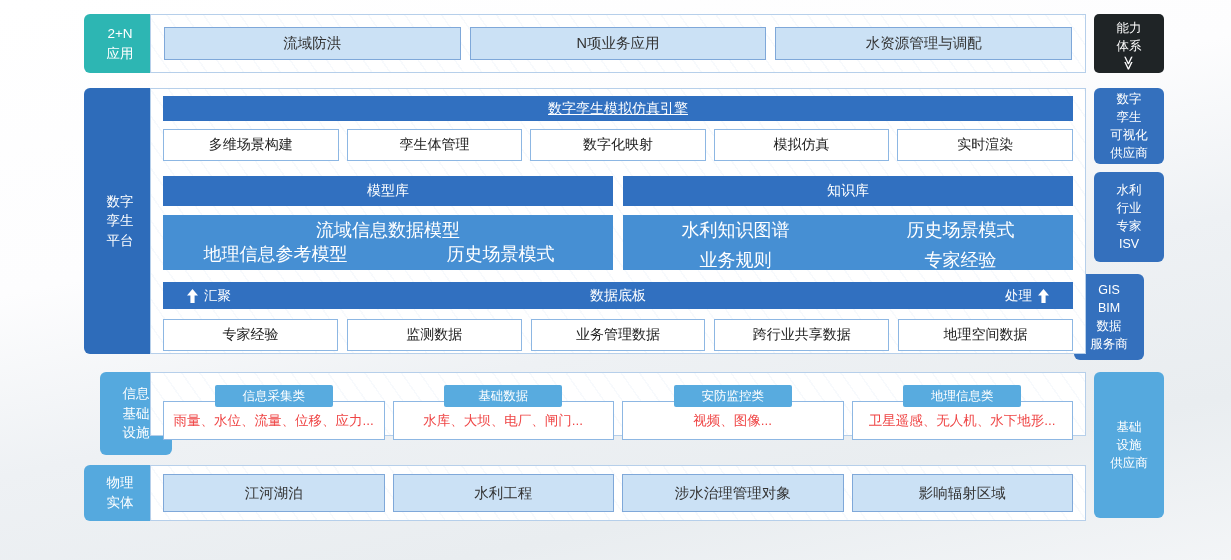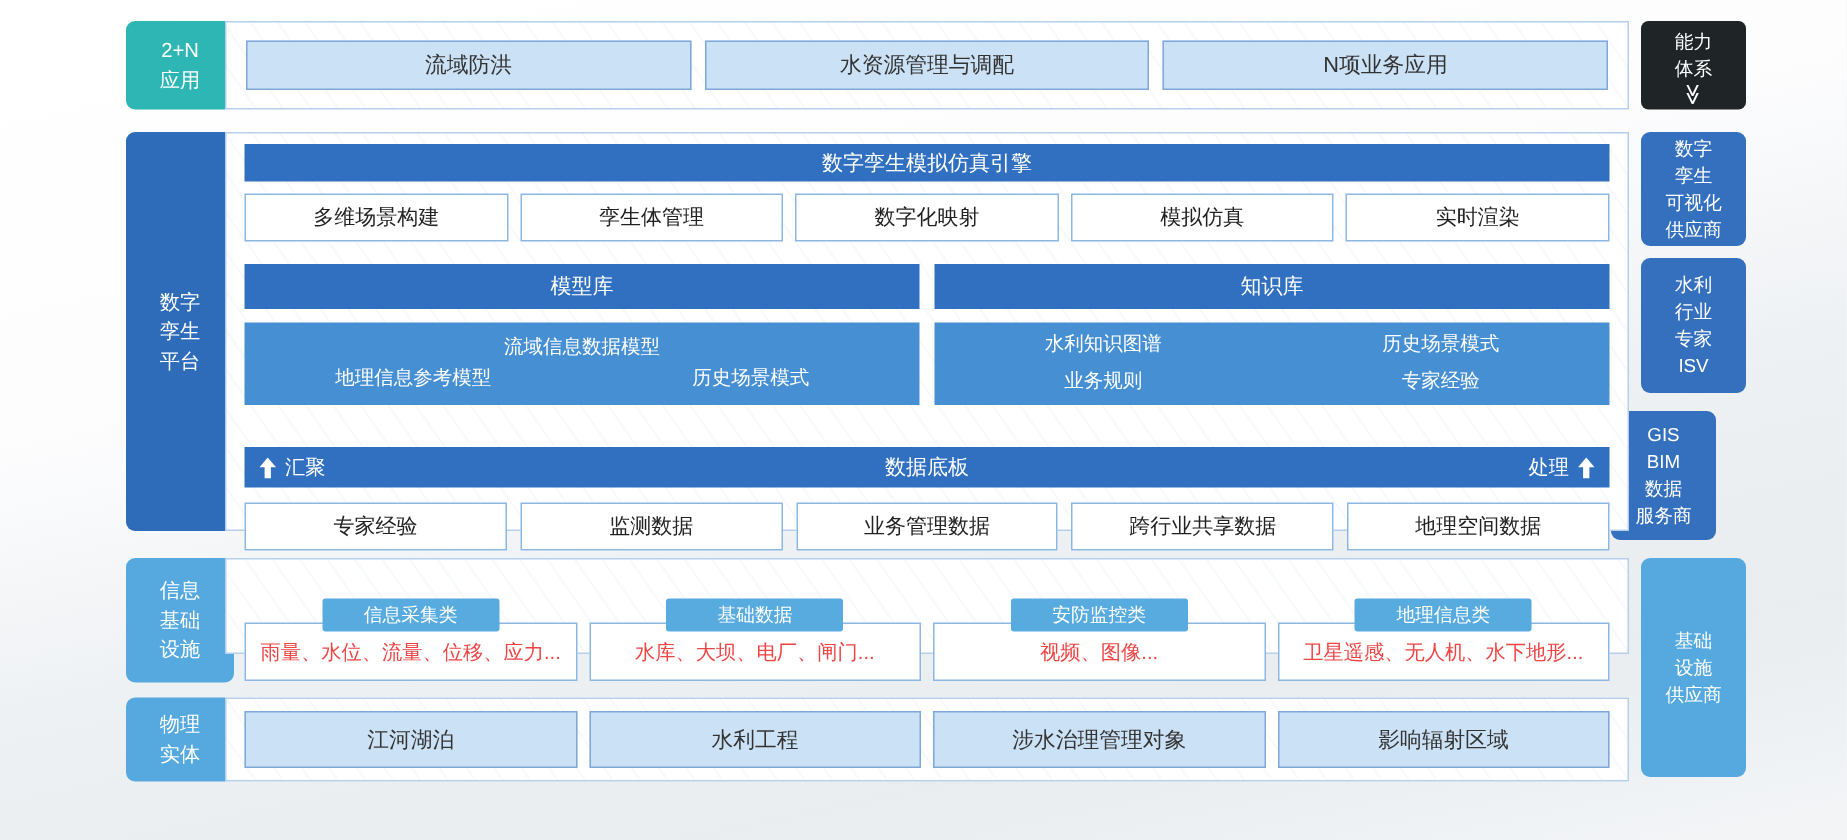--- a/index.html
+++ b/index.html
@@ -13,21 +13,21 @@
     background: linear-gradient(168deg, #ffffff 0%, #fdfdfe 36%, #eef1f4 58%, #e9edf0 80%, #f3f5f7 100%);
   }
   
   .rail-label {
     position: absolute; width: 72px; border-radius: 6px; color: #fff;
     display: flex; flex-direction: column; align-items: center; justify-content: center;
     text-align: center; font-size: 13.5px; line-height: 1.45; white-space: pre-line;
   }
   .l-apps      { left: 84px; top: 14px;  height: 59px;  background: #2db6b3; }
   .l-platform  { left: 84px; top: 88px;  height: 266px; background: #2e6cba; }
-  .l-infra     { left: 84px; top: 372px; height: 83px;  background: #55a9de; }
+  .l-infra     { left: 100px; top: 372px; height: 83px;  background: #55a9de; }
   .l-physical  { left: 84px; top: 465px; height: 56px;  background: #55a9de; }
   .r-capability{ left: 1094px; top: 14px;  height: 59px;  width: 70px; background: #1f2426; font-size: 12.5px; border-radius: 5px; }
   .r-p0        { left: 1094px; top: 88px;  height: 76px;  width: 70px; background: #3470bd; font-size: 12.5px; }
   .r-p1        { left: 1094px; top: 172px; height: 90px;  width: 70px; background: #3470bd; font-size: 12.5px; }
   .r-p2        { left: 1074px; top: 274px; height: 86px;  width: 70px; background: #3470bd; font-size: 12.5px; }
   .r-p3        { left: 1094px; top: 372px; height: 146px; width: 70px; background: #55a9de; font-size: 12.5px; }
   .chevron-down { display: inline-block; transform: rotate(90deg); font-size: 14px; line-height: 10px; margin-top: 3px; }
   
   .panel {
     position: absolute; left: 150px; width: 936px;
@@ -37,43 +37,43 @@
       #ffffff;
     justify-content: flex-end;
   }
   .p-apps { top: 14px; height: 59px; display: flex; gap: 9px; padding: 12px 13px; }
   .fill-item {
     flex: 1; background: #cbe1f5; border: 1px solid #7fa8d9; color: #333;
     display: flex; align-items: center; justify-content: center; font-size: 14.5px;
   }
   .p-platform { top: 88px; height: 266px; padding: 7px 12px; }
   .bar { background: #3170c0; color: #fff; display: flex; align-items: center; justify-content: center; font-size: 14px; }
-  .engine-bar { height: 25px; }
+  .engine-bar { height: 25px; text-decoration: underline; }
   .modules-row { display: flex; gap: 8px; margin-top: 8px; }
   .module-box {
     flex: 1; height: 32px; background: #fff; border: 1px solid #8db7e3; color: #222;
     display: flex; align-items: center; justify-content: center; font-size: 14px;
   }
   .libs-row { display: grid; grid-template-columns: 1fr 1fr; gap: 10px; margin-top: 15px; }
   .lib-header { height: 30px; }
-  .lib-content { margin-top: 9px; height: 55px; background: #468fd3; color: #fff; font-size: 13px; }
+  .lib-content { margin-top: 9px; height: 55px; background: #468fd3; color: #fff; font-size: 18px; }
   .model-content { display: flex; flex-direction: column; justify-content: space-evenly; padding: 3px 0 5px; }
   .model-featured { text-align: center; }
   .grid2 { display: grid; grid-template-columns: 1fr 1fr; text-align: center; }
   .knowledge-grid {
     display: grid; grid-template-columns: 1fr 1fr; align-content: space-evenly;
     text-align: center; height: 55px; padding: 3px 0 5px; row-gap: 6px;
   }
-  .data-bar { margin-top: 28px; height: 27px; padding: 0 10px; font-size: 13.5px; }
+  .data-bar { margin-top: 12px; height: 27px; padding: 0 24px; font-size: 13.5px; }
   .data-bar .side { display: flex; align-items: center; gap: 6px; width: 72px; }
   .data-bar .side.right { justify-content: flex-end; }
   .data-bar .bar-title { flex: 1; text-align: center; font-size: 14px; }
   .data-row { display: flex; gap: 9px; margin-top: 10px; }
   .data-row .module-box { height: 32px; }
-  .p-infra { top: 372px; height: 64px; padding: 16px 12px; }
+  .p-infra { top: 372px; height: 64px; padding: 2px 12px; }
   .infra-row { display: flex; gap: 8px; height: 100%; }
   .infra-group { flex: 1; position: relative; }
   .infra-tag {
     position: absolute; top: 10px; left: 50%; transform: translateX(-50%);
     min-width: 118px; height: 22px; padding: 0 14px; z-index: 2;
     background: #58abdf; color: #fff; font-size: 12.5px; border-radius: 2px;
     display: flex; align-items: center; justify-content: center; white-space: nowrap;
   }
   .infra-box {
     position: absolute; top: 26px; left: 0; right: 0; height: 39px;
@@ -115,22 +115,22 @@
   <div class="rail-label r-p2">GIS
 BIM
 数据
 服务商</div>
   <div class="rail-label r-p3">基础
 设施
 供应商</div>
 
   <div class="panel p-apps">
     <div class="fill-item">流域防洪</div>
+    <div class="fill-item">N项业务应用</div>
     <div class="fill-item">水资源管理与调配</div>
-    <div class="fill-item">N项业务应用</div>
   </div>
 
   <div class="panel p-platform">
     <div class="bar engine-bar">数字孪生模拟仿真引擎</div>
     <div class="modules-row">
       <div class="module-box">多维场景构建</div>
       <div class="module-box">孪生体管理</div>
       <div class="module-box">数字化映射</div>
       <div class="module-box">模拟仿真</div>
       <div class="module-box">实时渲染</div>

